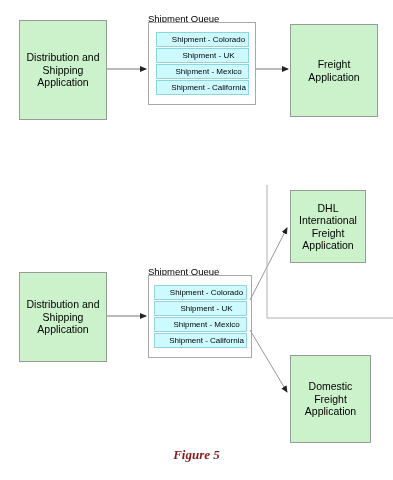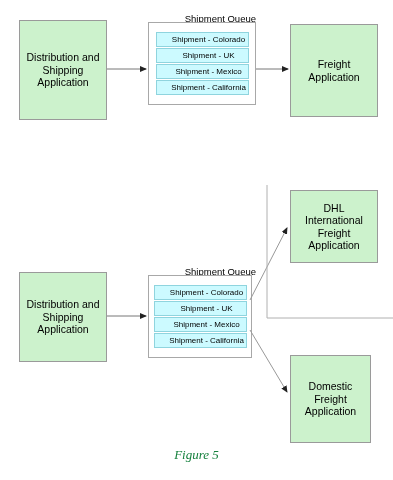--- a/index.html
+++ b/index.html
@@ -37,21 +37,21 @@
     white-space: pre-line;
     padding: 2px;
   }
   .queue-wrap {
     position: absolute;
     box-sizing: border-box;
   }
   .queue-label {
     position: absolute;
     width: 100%;
-    text-align: right;
+    text-align: left;
     font-size: 9.5px;
     line-height: 11px;
     color: #000;
     top: 8px;
   }
   .queue-box {
     position: absolute;
     box-sizing: border-box;
     border: 1px solid #a8a8a8;
     background: #ffffff;
@@ -82,24 +82,24 @@
     font-size: 8.5px;
     line-height: 10.5px;
     color: #000;
     white-space: pre-line;
   }
   .caption {
     position: absolute;
     width: 100%;
     text-align: center;
     font-family: "Liberation Serif", serif;
-    font-weight: normal;
+    font-weight: bold;
     font-style: italic;
     font-size: 13px;
-    color: #15803d;
+    color: #7f1d1d;
   }
   svg.edges {
     position: absolute;
     left: 0;
     top: 0;
     width: 393px;
     height: 480px;
     pointer-events: none;
   }
 </style>
@@ -132,21 +132,21 @@
   <div class="queue-wrap" style="left:148px; top:258px; width:108px; height:105px;">
     <div class="queue-label">Shipment Queue</div>
     <div class="queue-box" style="left:0px; top:17px; width:104px; height:83px;">
       <div class="queue-item">Shipment - Colorado</div>
       <div class="queue-item">Shipment - UK</div>
       <div class="queue-item">Shipment - Mexico</div>
       <div class="queue-item">Shipment - California</div>
     </div>
   </div>
 
-  <div class="node" style="left:290px; top:190px; width:88px; height:73px;">DHL
+  <div class="node" style="left:290px; top:190px; width:76px; height:73px;">DHL
 International
 Freight
 Application</div>
 
   <div class="node" style="left:290px; top:355px; width:81px; height:88px;">Domestic
 Freight
 Application</div>
 
 
   <svg class="edges" viewBox="0 0 393 480">

